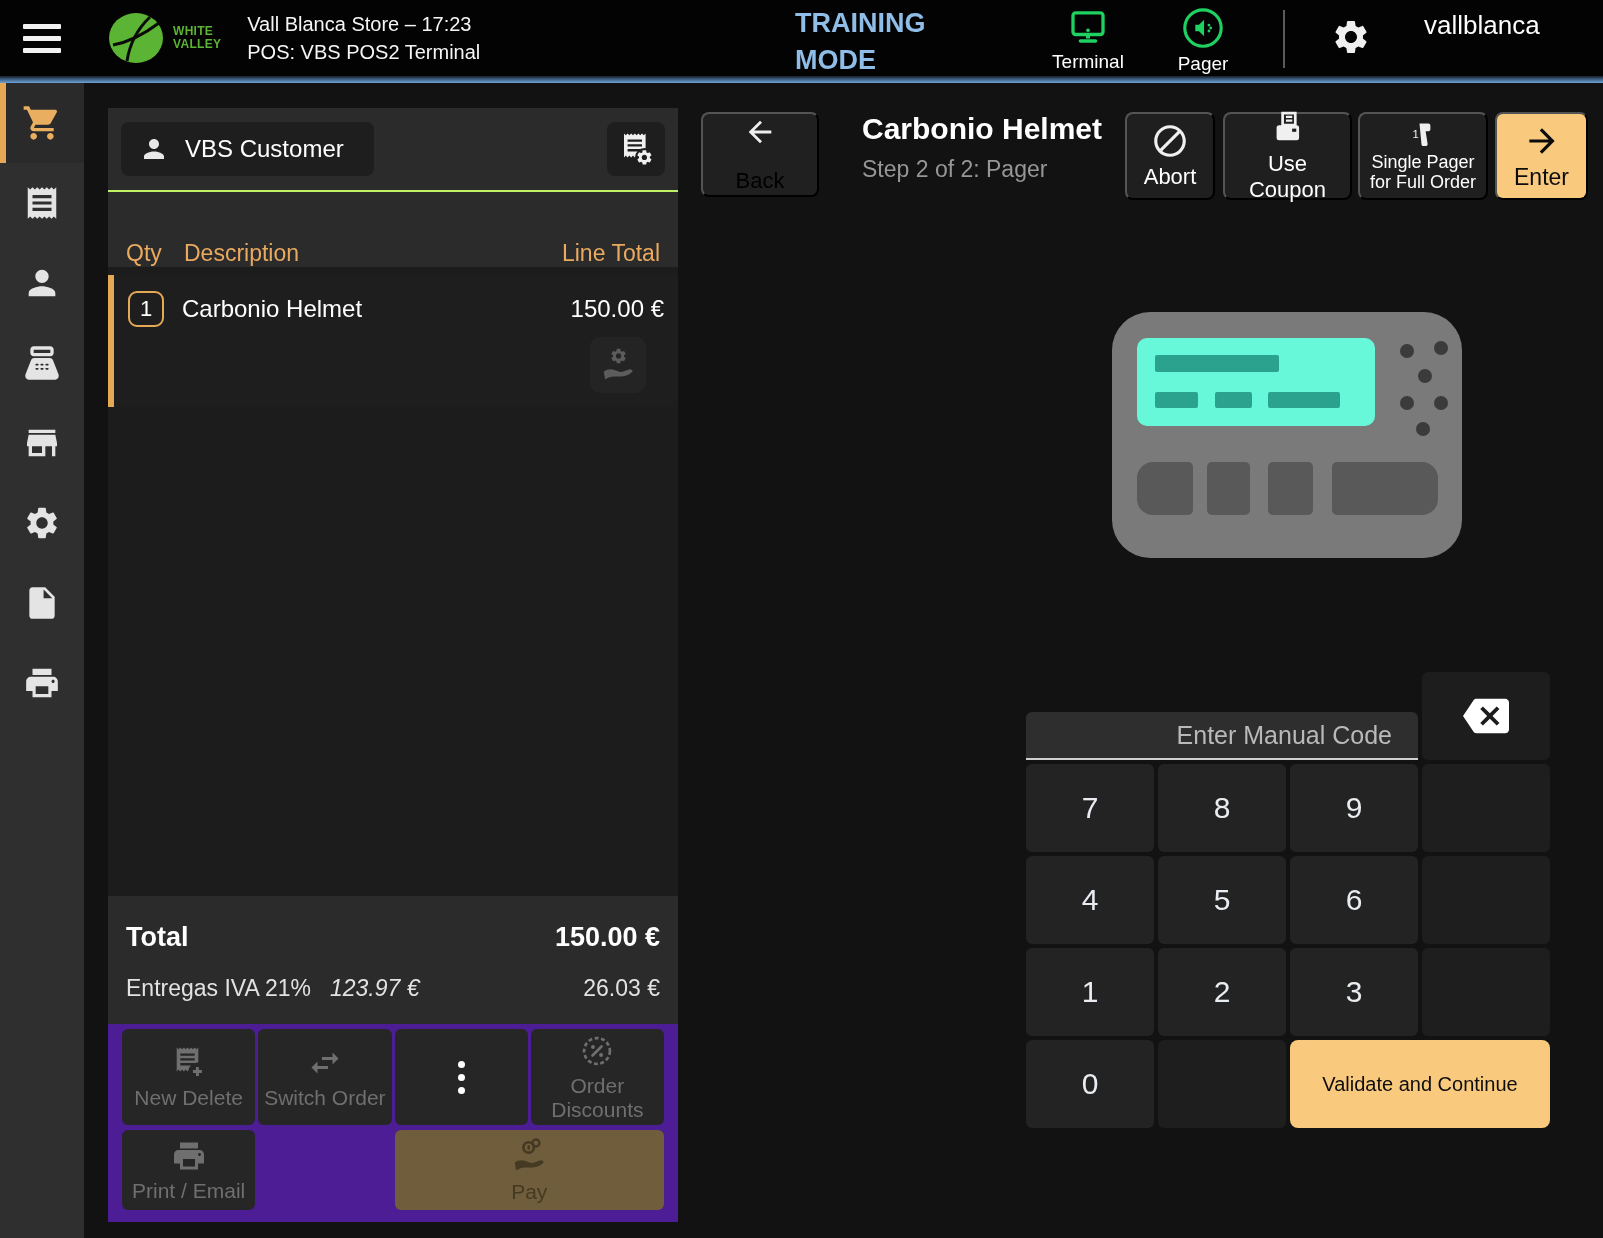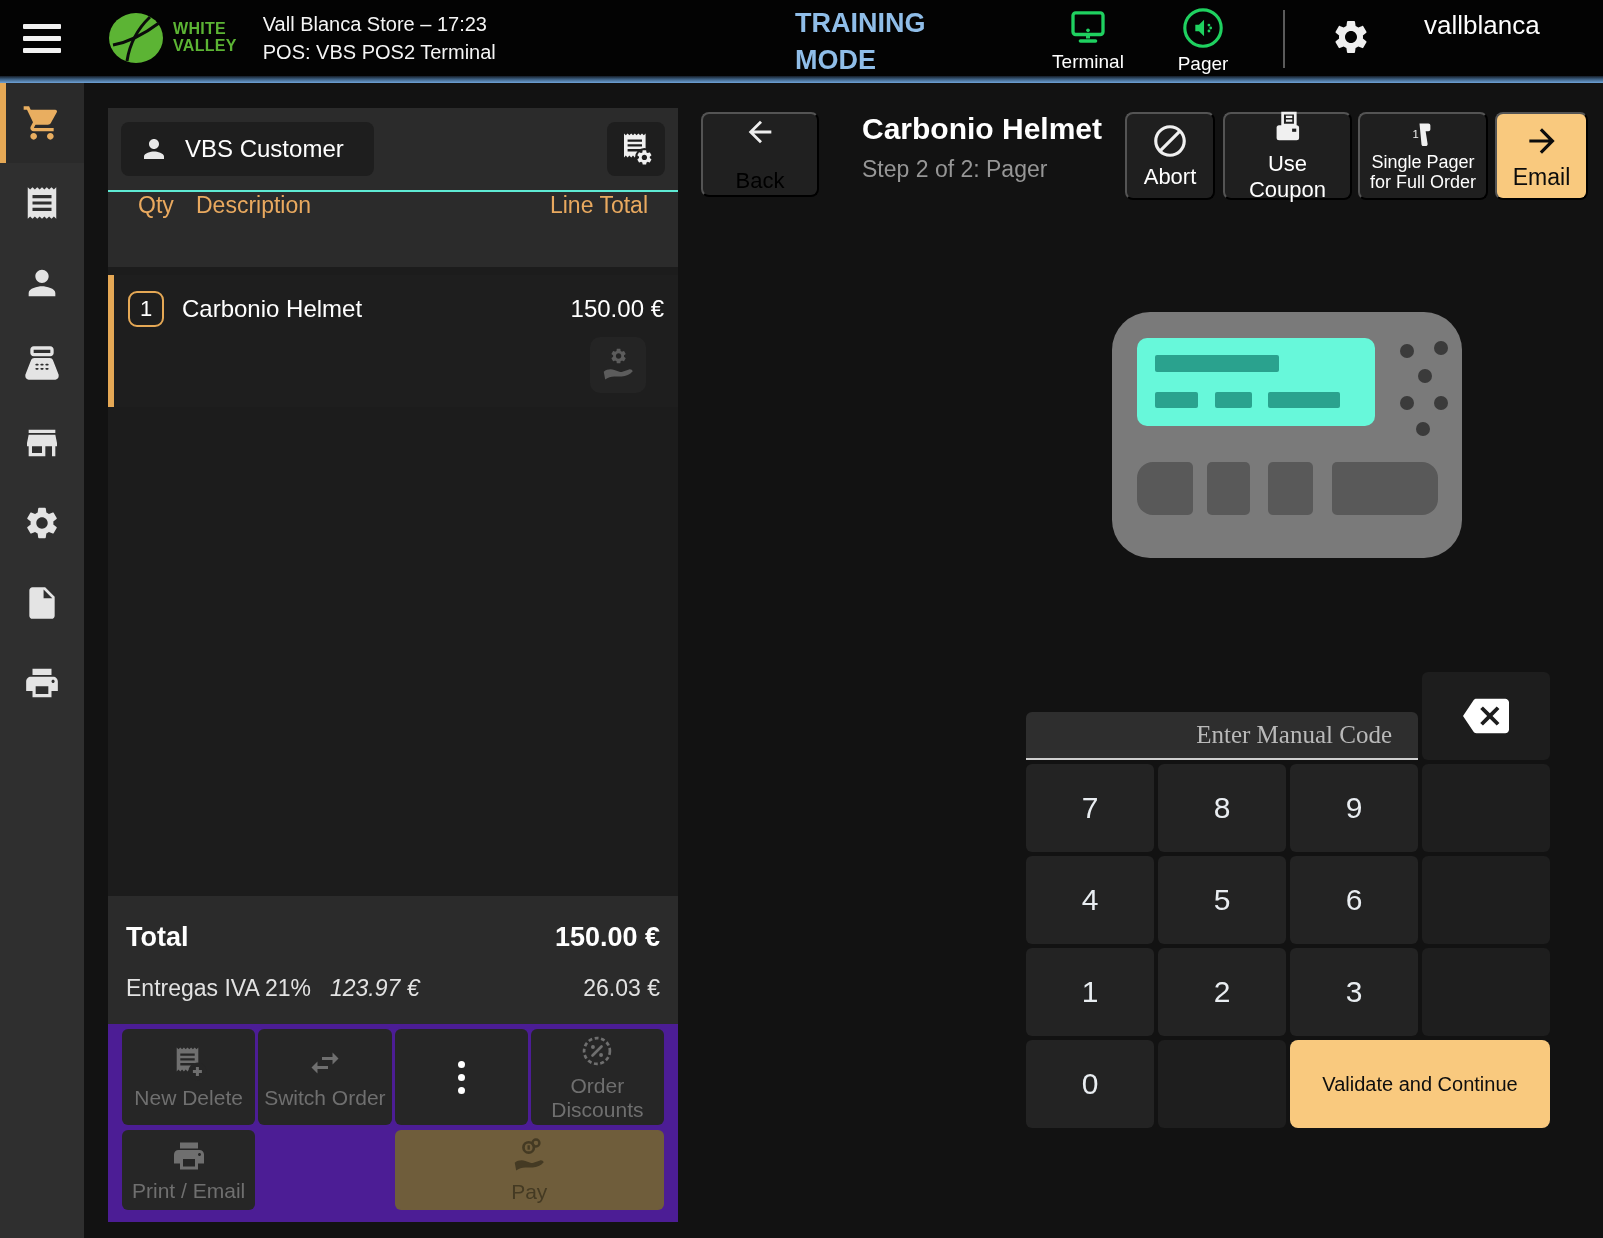--- a/index.html
+++ b/index.html
@@ -5,21 +5,21 @@
   html,body{margin:0;padding:0;background:#000;}
   .app{position:relative;width:1603px;height:1238px;background:#121212;overflow:hidden;
        font-family:"Liberation Sans","DejaVu Sans",sans-serif;color:#fff;-webkit-font-smoothing:antialiased;}
   .app *{box-sizing:border-box;}
 
   
   .header{position:absolute;left:0;top:0;width:1603px;height:76px;background:#030303;display:flex;align-items:center;}
   .hamburger{width:84px;display:flex;flex-direction:column;align-items:center;gap:7px;cursor:pointer;}
   .hamburger span{display:block;width:38px;height:5px;background:#f2f2f2;border-radius:1px;}
   .logo{display:flex;align-items:center;gap:9px;margin-left:24px;}
-  .logo-text{color:#5cb434;font-weight:bold;font-size:16px;line-height:1.05;letter-spacing:.3px;}
+  .logo-text{color:#5cb434;font-weight:bold;font-size:12px;line-height:1.05;letter-spacing:.3px;}
   .store-info{margin-left:26px;font-size:20px;line-height:28px;color:#f5f5f5;}
   .training{position:absolute;left:795px;top:5px;width:170px;font-size:27px;font-weight:bold;color:#8fbde8;line-height:37px;}
   .hdr-block{position:absolute;top:7px;display:flex;flex-direction:column;align-items:center;gap:4px;}
   .hdr-block .lbl{font-size:19px;color:#fff;}
   .hdr-terminal{left:1035px;width:106px;color:#1fd160;}
   .hdr-pager{left:1160px;width:86px;color:#1fd160;}
   .hdr-divider{position:absolute;left:1283px;top:10px;width:2px;height:58px;background:#5a5a5a;}
   .hdr-gear{position:absolute;left:1331px;top:17px;color:#efefef;cursor:pointer;}
   .hdr-user{position:absolute;left:1424px;top:10px;font-size:26px;color:#fdfdfd;}
   .blue-line{position:absolute;left:0;top:76px;width:1603px;height:7px;
@@ -31,22 +31,22 @@
   .side-item.active{background:#2a2a2a;box-shadow:inset 6px 0 0 #e5a855;color:#e9ae60;}
 
   
   .order-panel{position:absolute;left:108px;top:108px;width:570px;height:1114px;background:#4c1d95;
                display:flex;flex-direction:column;padding-bottom:12px;}
   .customer-row{flex:0 0 82px;background:#2b2b2b;display:flex;align-items:center;padding:0 13px;}
   .customer-btn{height:54px;background:#1e1e1e;border-radius:8px;display:flex;align-items:center;gap:16px;
                 padding:0 30px 0 18px;font-size:24px;color:#fff;cursor:pointer;}
   .order-settings-btn{margin-left:auto;width:58px;height:54px;background:#1e1e1e;border-radius:8px;
                 display:flex;align-items:center;justify-content:center;color:#f0f0f0;cursor:pointer;}
-  .table-header{flex:0 0 77px;background:#2b2b2b;border-top:2px solid #5eead4;display:flex;align-items:flex-start;
-                color:#e9a95f;font-size:23px;padding:0 30px;}
+  .table-header{flex:0 0 77px;background:#2b2b2b;border-top:2px solid #bef264;display:flex;align-items:flex-end;
+                color:#e9a95f;font-size:23px;padding:0 18px;}
   .th-qty{width:58px;}
   .th-desc{flex:1;}
   .order-list{flex:1 1 auto;background:#1c1c1c;padding-top:8px;overflow:hidden;}
   .order-line{box-shadow:inset 6px 0 0 #e5a855;background:#1e1e1e;padding:16px 14px 12px 20px;cursor:pointer;}
   .line-main{display:flex;align-items:center;gap:18px;}
   .qty-badge{flex:0 0 36px;height:36px;border:2px solid #e5a855;border-radius:9px;display:flex;align-items:center;
              justify-content:center;font-size:22px;color:#fff;}
   .line-desc{flex:1;font-size:24px;}
   .line-total{font-size:24px;}
   .line-actions{display:flex;justify-content:flex-end;margin:10px 18px 2px 0;}
@@ -95,21 +95,21 @@
   .pk1{left:25px;width:56px;border-radius:16px 5px 5px 16px;}
   .pk2{left:95px;width:43px;}
   .pk3{left:156px;width:45px;}
   .pk4{left:220px;width:106px;border-radius:5px 16px 16px 5px;}
 
   
   .keypad{position:absolute;left:1026px;top:672px;display:grid;grid-template-columns:repeat(4,128px);
           grid-auto-rows:88px;gap:4px;}
   .manual-input{grid-column:1/4;background:#2e2e2e;border:none;border-bottom:2px solid #cfcfcf;
           border-radius:6px 6px 0 0;color:#b9b9b9;font-size:25px;text-align:right;padding:0 26px;outline:none;
-          font-family:Liberation Serif, serif;margin-top:40px;}
+          font-family:Liberation Sans, sans-serif;margin-top:40px;}
   .manual-input::placeholder{color:#b9b9b9;opacity:1;}
   .kp-backspace{background:#1d1d1d;border-radius:6px;border:none;display:flex;align-items:center;justify-content:center;
           color:#fff;cursor:pointer;}
   .key{background:#232323;border-radius:6px;border:none;display:flex;align-items:center;justify-content:center;
           font-size:30px;color:#e9edf1;cursor:pointer;font-family:inherit;}
   .key-empty{background:#1e1e1e;border-radius:6px;}
   .kp-validate{grid-column:3/5;background:#f9c97e;border-radius:8px;border:none;color:#0e0e0e;font-size:20px;
           display:flex;align-items:center;justify-content:center;text-align:center;line-height:1.5;padding:0 28px;cursor:pointer;
           font-family:inherit;}
   svg{display:block;}
@@ -414,21 +414,21 @@
     </span>
     <span>Single Pager for Full Order</span>
   </button>
 
   <button class="wf-btn wf-finish">
     <span>
       <svg width="38" height="38" viewBox="0 0 24 24" fill="#0c0c0c">
           <path d="M12 4l-1.41 1.41L16.17 11H4v2h12.17l-5.58 5.59L12 20l8-8z"></path>
         </svg>
     </span>
-    <span>Email</span>
+    <span>Enter</span>
   </button>
 
   <div class="pager-device">
     <div class="pager-screen">
       <i class="ps-b1"></i>
         <i class="ps-b2"></i>
         <i class="ps-b3"></i>
         <i class="ps-b4"></i>
     </div>
     <span class="pager-dot" style="left:288px;top:32px;"></span>

